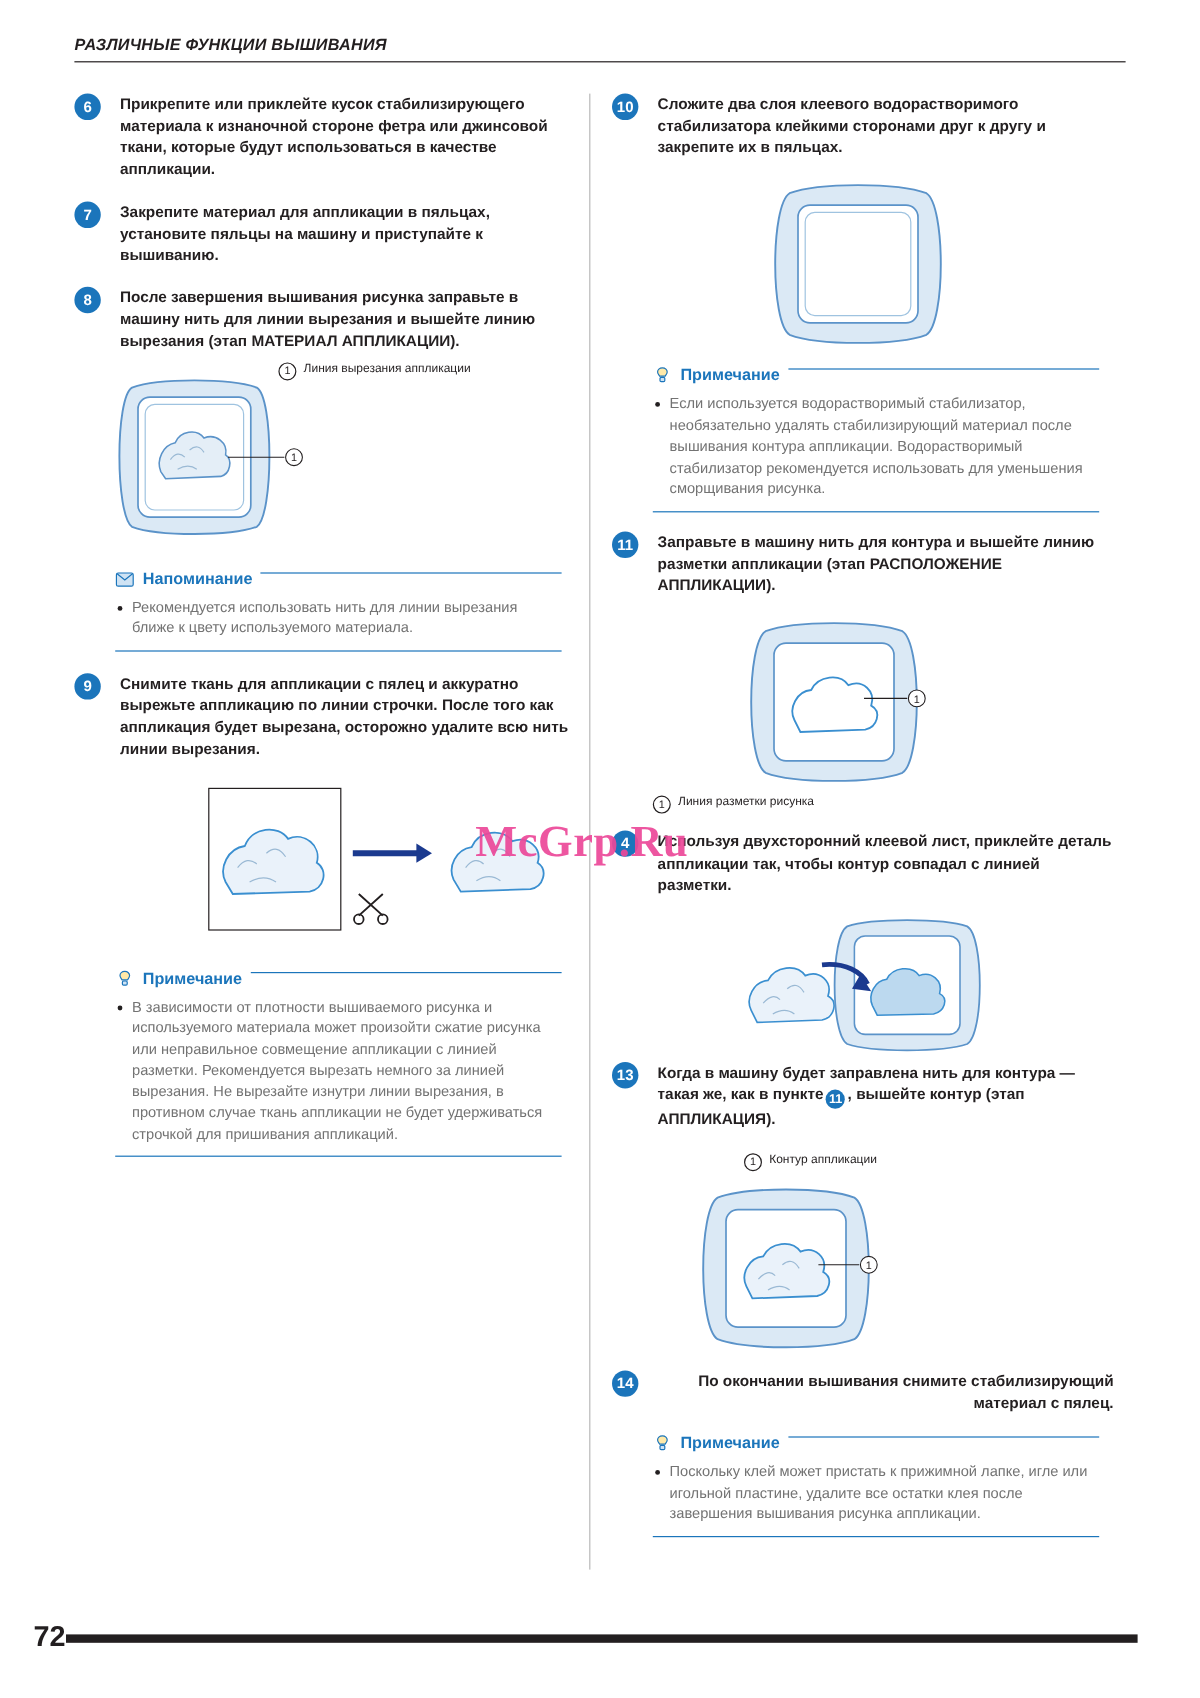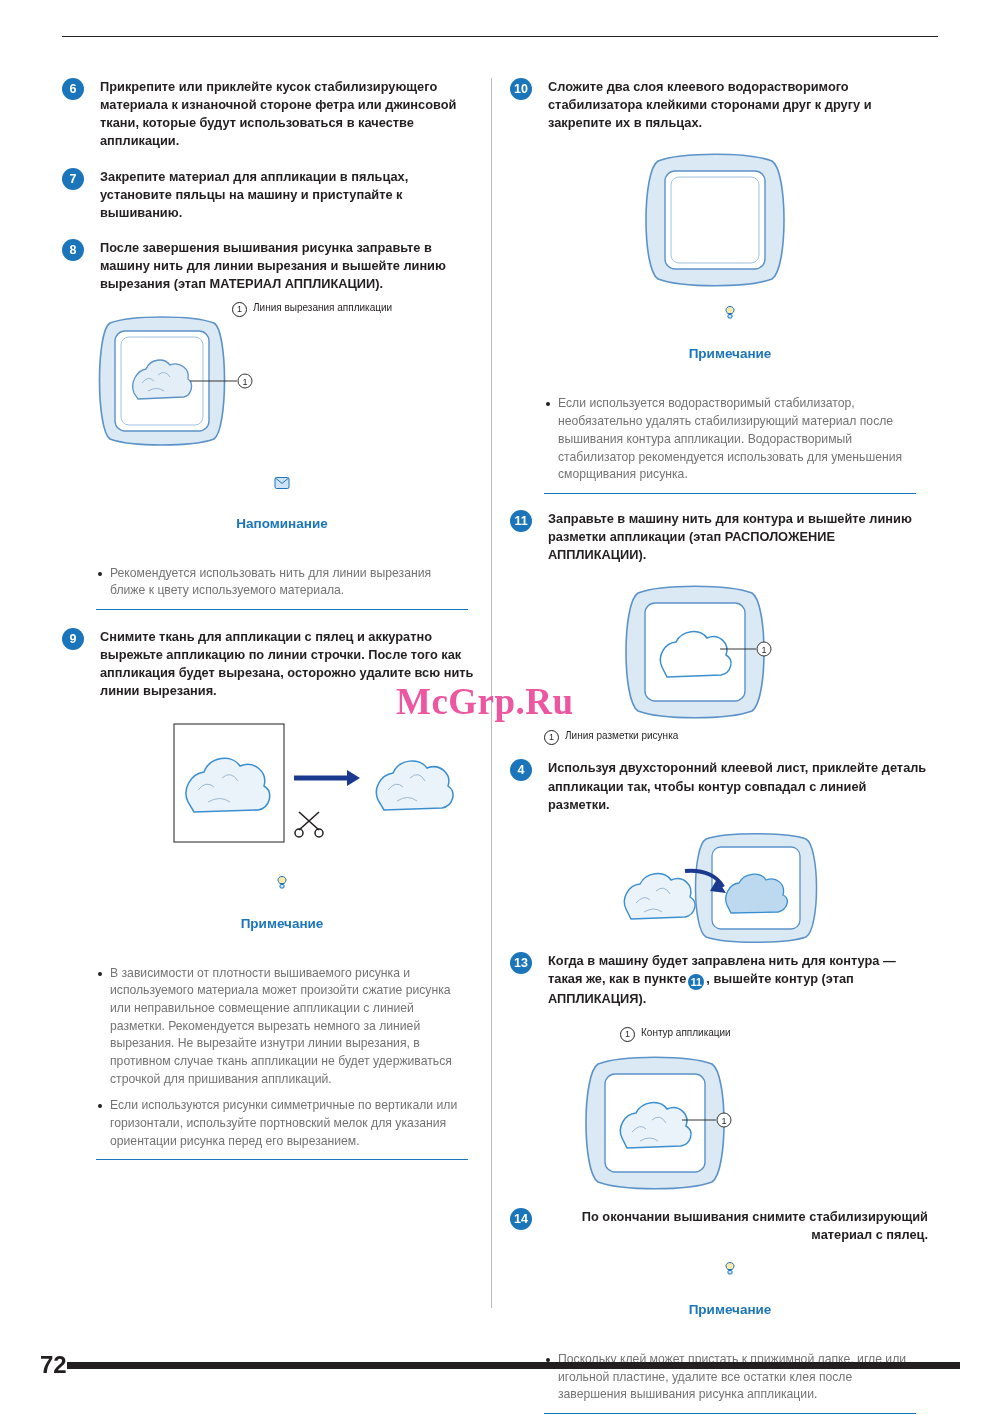--- a/index.html
+++ b/index.html
@@ -39,21 +39,21 @@
     display:flex;align-items:center;justify-content:center;
     font-family:"Liberation Sans", sans-serif;
   }
   .step-text{
     font-size:12.8px;font-weight:bold;line-height:1.42;color:#231f20;
   }
 
   
   .note{margin:14px 0 16px 34px;width:372px;}
   .note-head{
-    display:flex;align-items:center;gap:25px;flex-direction:column;
+    display:flex;align-items:flex-start;gap:7px;
   }
   .note-title{
     color:#1b75bb;font-weight:bold;font-size:13.5px;white-space:nowrap;
   }
   .note-line{flex:1;height:1px;background:#1b75bb;margin-top:2px;}
   .note-icon{width:16px;height:16px;flex:none;}
   .note-body{margin-top:7px;}
   .bullet{
     position:relative;padding-left:14px;font-size:12.2px;line-height:1.45;
     margin-bottom:9px;color:#737373;
@@ -83,30 +83,31 @@
 
   
   .watermark{
     position:absolute;left:396px;top:680px;
     font-family:"Liberation Serif", serif;
     font-size:37px;color:#ec4899;font-weight:bold;letter-spacing:.5px;
     opacity:.92;white-space:nowrap;
   }
 
   
-  .footer{position:absolute;left:40px;bottom:36px;width:920px;display:flex;align-items:center;gap:0;}
+  .footer{position:absolute;left:28px;bottom:36px;width:920px;display:flex;align-items:center;gap:0;}
   .page-num{font-size:24px;font-weight:bold;color:#231f20;font-family:"Liberation Sans",sans-serif;}
   .footer-rule{flex:1;height:7px;background:#231f20;}
 </style>
 </head>
 <body>
 
 <div class="page">
 
   <div class="header">
+    <div class="header-title">РАЗЛИЧНЫЕ ФУНКЦИИ ВЫШИВАНИЯ</div>
     <div class="header-rule"></div>
   </div>
 
   <div class="col-divider"></div>
 
   <div class="col col-left">
 
     <div class="step">
       <div class="badge">6</div>
       <div class="step-text">Прикрепите или приклейте кусок стабилизирующего материала к изнаночной стороне фетра или джинсовой ткани, которые будут использоваться в качестве аппликации.</div>
@@ -186,21 +187,20 @@
       <div class="note-head">
         <svg class="note-icon" viewBox="0 0 16 16">
           <path d="M8 1.5 C5.5 1.5 4 3.2 4 5 c0 1.6 1.2 2.4 1.7 3.5 H10.3 C10.8 7.4 12 6.6 12 5 C12 3.2 10.5 1.5 8 1.5Z" fill="#ffe9a8" stroke="#1b75bb" stroke-width="1"></path>
           <rect x="6" y="9.5" width="4" height="3.5" rx="1" fill="#cfe3f4" stroke="#1b75bb" stroke-width="1"></rect>
         </svg>
         <span class="note-title">Примечание</span>
         <span class="note-line"></span>
       </div>
       <div class="note-body">
         <div class="bullet">В зависимости от плотности вышиваемого рисунка и используемого материала может произойти сжатие рисунка или неправильное совмещение аппликации с линией разметки. Рекомендуется вырезать немного за линией вырезания. Не вырезайте изнутри линии вырезания, в противном случае ткань аппликации не будет удерживаться строчкой для пришивания аппликаций.</div>
-        <div class="bullet">Если используются рисунки симметричные по вертикали или горизонтали, используйте портновский мелок для указания ориентации рисунка перед его вырезанием.</div>
       </div>
       <div class="note-rule-bottom"></div>
     </div>
 
   </div>
 
   <div class="col col-right">
 
     <div class="step">
       <div class="badge">10</div>

